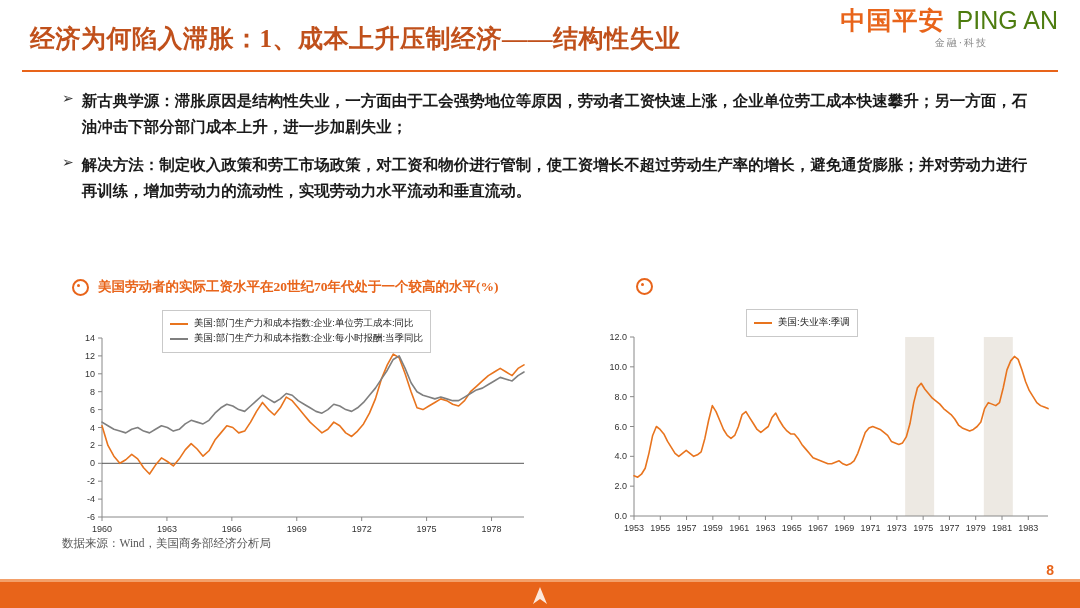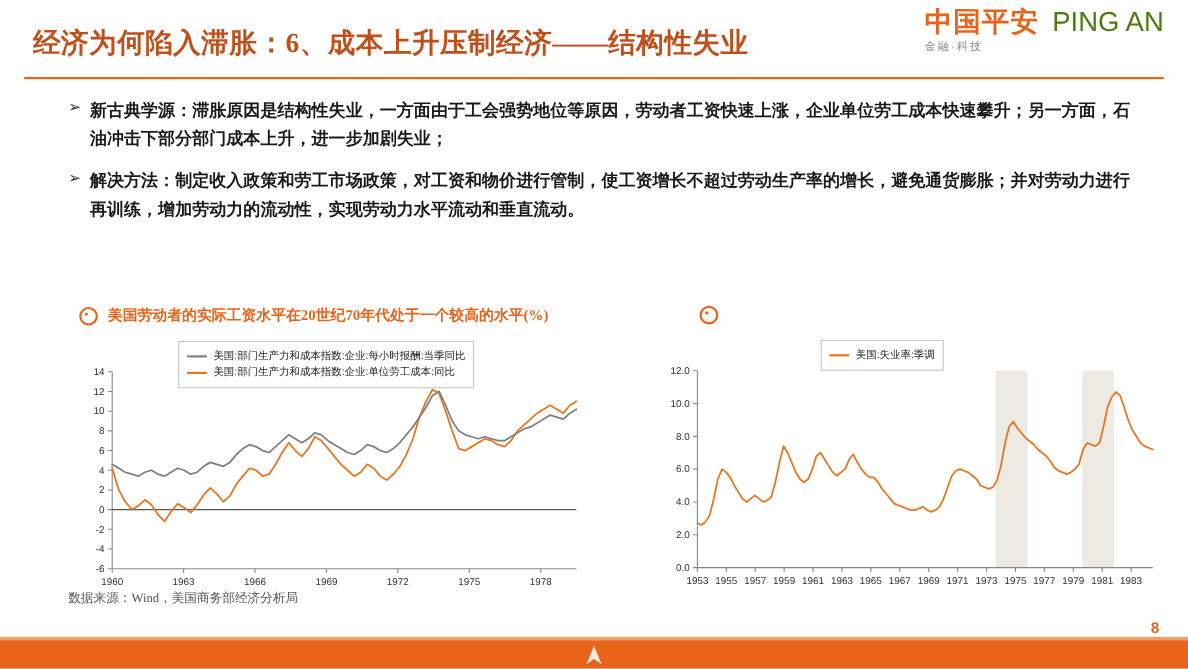--- a/index.html
+++ b/index.html
@@ -20,21 +20,21 @@
     display:inline-block;vertical-align:middle;
   }
   .logo-en{
     font-family:"Liberation Sans", sans-serif;
     font-size:25px;font-weight:normal;color:#4d7c0f;letter-spacing:0px;
     display:inline-block;vertical-align:middle;margin-left:8px;
   }
   .logo-sub{
     font-family:"Liberation Sans", sans-serif;
     font-size:10px;color:#888;margin-top:5px;letter-spacing:2px;
-    text-align:left;padding-right:70px;
+    text-align:right;padding-right:70px;
   }
   .title{
     position:absolute;left:30px;top:22px;
     font-family:"Liberation Serif", serif;
     font-size:25px;font-weight:bold;color:#C0501B;
     letter-spacing:0.5px;white-space:nowrap;
   }
   .title-rule{
     position:absolute;left:22px;top:70px;width:1036px;height:2px;background:#E8641A;
   }
@@ -98,21 +98,21 @@
 </style>
 </head>
 <body>
 
 <div class="logo">
   <span class="logo-cn">中国平安</span>
   <span class="logo-en">PING AN</span>
   <div class="logo-sub">金融·科技</div>
 </div>
 
-<div class="title">经济为何陷入滞胀：6、成本上升压制经济——结构性失业</div>
+<div class="title">经济为何陷入滞胀：1、成本上升压制经济——结构性失业</div>
 <div class="title-rule"></div>
 
 <div class="bullets">
   <div class="bullet">
     <span class="bullet-mark">➢</span>
     <span class="bullet-text">新古典学源：滞胀原因是结构性失业，一方面由于工会强势地位等原因，劳动者工资快速上涨，企业单位劳工成本快速攀升；另一方面，石油冲击下部分部门成本上升，进一步加剧失业；</span>
   </div>
   <div class="bullet">
     <span class="bullet-mark">➢</span>
     <span class="bullet-text">解决方法：制定收入政策和劳工市场政策，对工资和物价进行管制，使工资增长不超过劳动生产率的增长，避免通货膨胀；并对劳动力进行再训练，增加劳动力的流动性，实现劳动力水平流动和垂直流动。</span>
@@ -163,26 +163,26 @@
         <text x="289.6923076923077" y="224" text-anchor="middle" class="axis-lbl">1972</text>
         <line x1="354.61538461538464" y1="209" x2="354.61538461538464" y2="213" stroke="#888" stroke-width="1"></line>
         <text x="354.61538461538464" y="224" text-anchor="middle" class="axis-lbl">1975</text>
         <line x1="419.53846153846155" y1="209" x2="419.53846153846155" y2="213" stroke="#888" stroke-width="1"></line>
         <text x="419.53846153846155" y="224" text-anchor="middle" class="axis-lbl">1978</text>
         <polyline points="30.00,117.71 35.94,137.40 41.89,148.14 47.83,155.30 53.77,151.72 59.72,146.35 65.66,150.82 71.61,159.78 77.55,166.04 83.49,157.09 89.44,149.93 95.38,153.51 101.32,157.98 107.27,150.82 113.21,141.88 119.15,135.61 125.10,140.98 131.04,148.14 136.99,142.77 142.93,132.03 148.87,124.87 154.82,117.71 160.76,119.50 166.70,124.87 172.65,123.08 178.59,114.13 184.54,103.39 190.48,94.44 196.42,101.60 202.37,106.97 208.31,99.81 214.25,89.07 220.20,92.65 226.14,99.81 232.08,106.97 238.03,114.13 243.97,119.50 249.92,124.87 255.86,121.29 261.80,114.13 267.75,117.71 273.69,124.87 279.63,128.45 285.58,123.08 291.52,115.92 297.46,105.18 303.41,90.86 309.35,71.17 315.30,56.85 321.24,46.11 327.18,49.69 333.13,65.80 339.07,83.70 345.01,99.81 350.96,101.60 356.90,98.02 362.85,94.44 368.79,90.86 374.73,92.65 380.68,96.23 386.62,98.02 392.56,92.65 398.51,83.70 404.45,78.33 410.39,72.96 416.34,67.59 422.28,64.01 428.23,60.43 434.17,64.01 440.11,67.59 446.06,60.43 452.00,56.85" fill="none" stroke="#E8741E" stroke-width="1.6" stroke-linejoin="round" stroke-linecap="round"></polyline>
         <polyline points="30.00,114.13 35.94,117.71 41.89,121.29 47.83,123.08 53.77,124.87 59.72,121.29 65.66,119.50 71.61,123.08 77.55,124.87 83.49,121.29 89.44,117.71 95.38,119.50 101.32,123.08 107.27,121.29 113.21,115.92 119.15,112.34 125.10,114.13 131.04,115.92 136.99,112.34 142.93,105.18 148.87,99.81 154.82,96.23 160.76,98.02 166.70,101.60 172.65,103.39 178.59,98.02 184.54,92.65 190.48,87.28 196.42,90.86 202.37,94.44 208.31,90.86 214.25,85.49 220.20,87.28 226.14,92.65 232.08,96.23 238.03,99.81 243.97,103.39 249.92,105.18 255.86,101.60 261.80,96.23 267.75,98.02 273.69,101.60 279.63,103.39 285.58,99.81 291.52,94.44 297.46,87.28 303.41,80.12 309.35,71.17 315.30,62.22 321.24,51.48 327.18,47.90 333.13,60.43 339.07,74.75 345.01,83.70 350.96,87.28 356.90,89.07 362.85,90.86 368.79,89.07 374.73,90.86 380.68,92.65 386.62,92.65 392.56,89.07 398.51,85.49 404.45,81.91 410.39,80.12 416.34,76.54 422.28,72.96 428.23,69.38 434.17,71.17 440.11,72.96 446.06,67.59 452.00,64.01" fill="none" stroke="#7F7F7F" stroke-width="1.6" stroke-linejoin="round" stroke-linecap="round"></polyline>
       </svg>
     <div class="legend-box" style="left:90px;top:2px;">
       <div class="legend-row">
+        <span class="legend-swatch" style="background:#E8741E"></span>
+        <span class="legend-text">美国:部门生产力和成本指数:企业:单位劳工成本:同比</span>
+      </div>
+      <div class="legend-row">
         <span class="legend-swatch" style="background:#7F7F7F"></span>
         <span class="legend-text">美国:部门生产力和成本指数:企业:每小时报酬:当季同比</span>
-      </div>
-      <div class="legend-row">
-        <span class="legend-swatch" style="background:#E8741E"></span>
-        <span class="legend-text">美国:部门生产力和成本指数:企业:单位劳工成本:同比</span>
       </div>
     </div>
   </div>
 </div>
 
 <div class="panel" style="left:636px;top:278px;width:420px;">
   <div class="panel-head">
     <span class="bullseye"></span>
   </div>
   <div class="chart-box" style="margin-top:12px;margin-left:-60px;">

